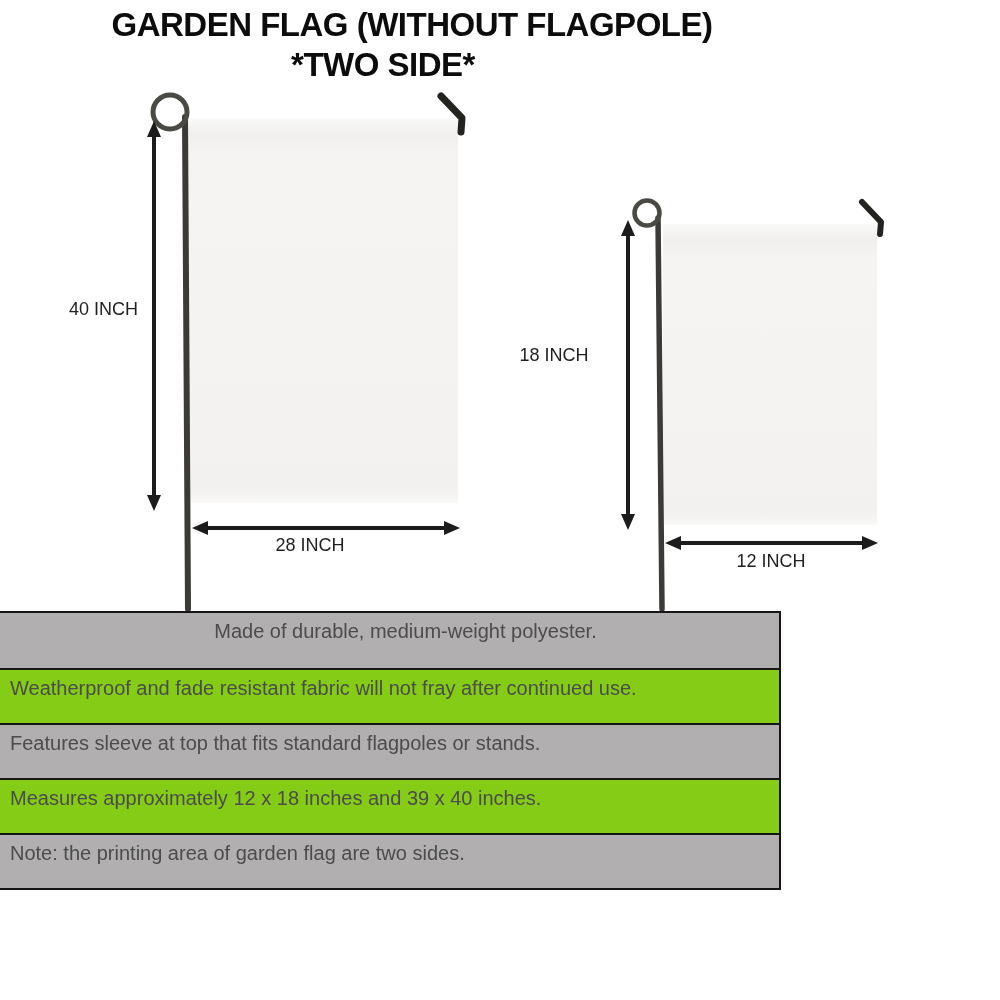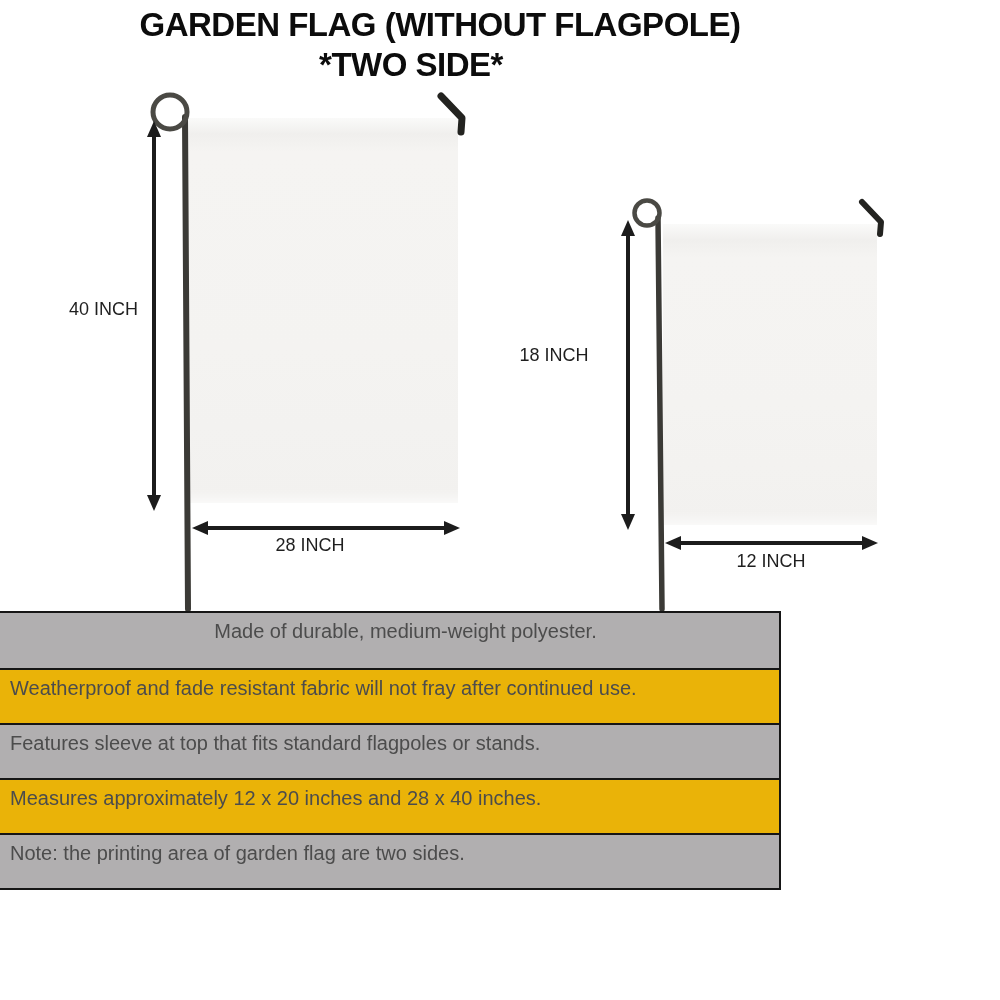--- a/index.html
+++ b/index.html
@@ -3,21 +3,21 @@
 <meta charset="utf-8">
 <style>
   html,body{margin:0;padding:0;background:#ffffff;}
   #canvas{
     position:relative;width:1000px;height:1000px;background:#ffffff;overflow:hidden;
     font-family:"Liberation Sans",sans-serif;
   }
   
   .title-line{
     position:absolute;left:0;width:824px;text-align:center;
-    font-weight:800;color:#0c0c0c;font-size:33px;letter-spacing:-0.5px;padding-left:28px;
+    font-weight:800;color:#0c0c0c;font-size:33px;letter-spacing:-0.5px;
   }
   #title-line-1{top:6px;}
   #title-line-2{top:46px;transform:translateX(-29px);}
   
   .flag{
     position:absolute;z-index:1;
     background:linear-gradient(180deg,#fafaf9 0px,#f0efed 16px,#f5f4f2 34px,#f4f3f1 60%,#f2f1ef 100%);
     box-shadow:inset 0 -18px 14px -14px rgba(255,255,255,0.8);
   }
   #flag-large{left:188px;top:118px;width:270px;height:385px;}
@@ -34,21 +34,21 @@
   #label-12{left:691px;top:551px;width:160px;text-align:center;}
   
   #spec-table{
     position:absolute;left:-2px;top:611px;width:779px;z-index:4;
     border:2px solid #161616;
   }
   .spec-row{
     height:55px;box-sizing:border-box;
     padding:6px 8px 0 10px;
     font-size:20px;line-height:24px;color:#4c4c4c;
-    background:#eab308;
+    background:#84cc16;
   }
   .spec-row + .spec-row{border-top:2px solid #161616;}
   .spec-row:nth-child(odd){background:#b1afb0;}
   .spec-row:first-child{padding-left:40px;text-align:center;}
 </style>
 </head>
 <body>
 
 <div id="canvas">
 
@@ -102,17 +102,17 @@
       <polygon points="2,10 18,3 18,17" fill="#1c1c1c"></polygon>
       <polygon points="215,10 199,3 199,17" fill="#1c1c1c"></polygon>
     </svg>
     <div class="dim-label" id="label-12">12 INCH</div>
   </div>
 
   <div id="spec-table">
     <div class="spec-row">Made of durable, medium-weight polyester.</div>
     <div class="spec-row">Weatherproof and fade resistant fabric will not fray after continued use.</div>
     <div class="spec-row">Features sleeve at top that fits standard flagpoles or stands.</div>
-    <div class="spec-row">Measures approximately 12 x 20 inches and 28 x 40 inches.</div>
+    <div class="spec-row">Measures approximately 12 x 18 inches and 39 x 40 inches.</div>
     <div class="spec-row">Note: the printing area of garden flag are two sides.</div>
   </div>
 
 </div>
 
 </body></html>

